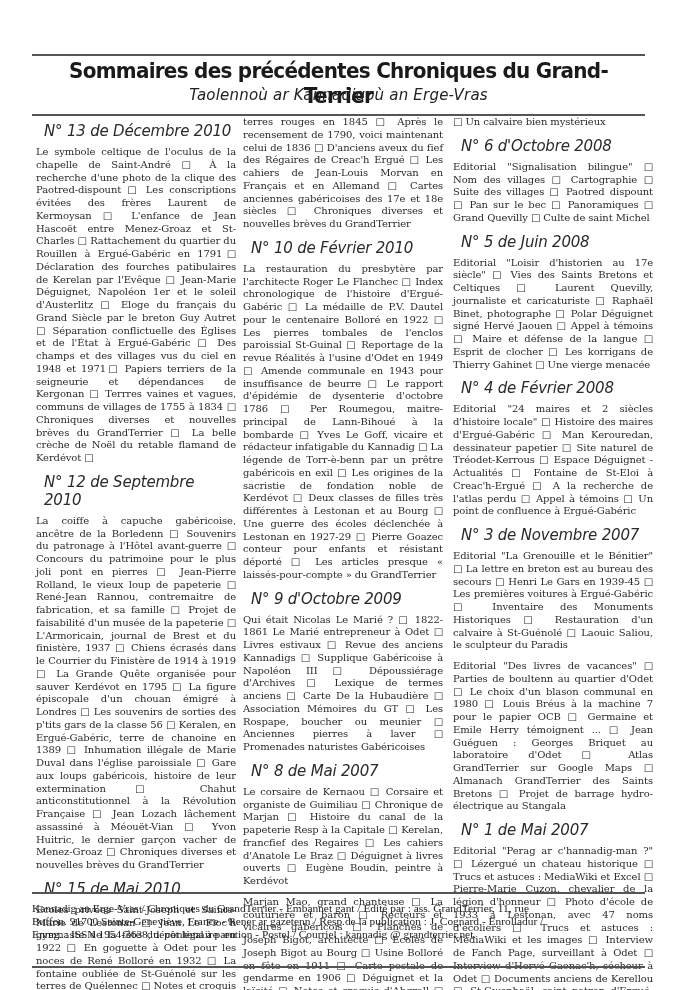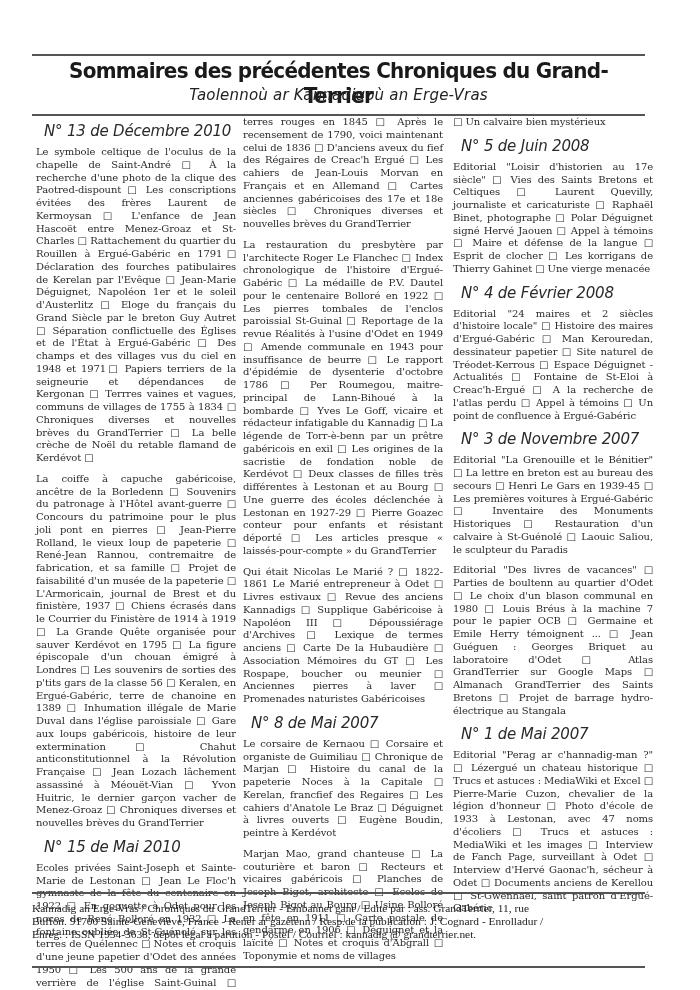--- a/index.html
+++ b/index.html
@@ -44,48 +44,55 @@
 <h1 class="title" style="margin:0;">Sommaires des précédentes Chroniques du Grand-Terrier</h1>
 <div class="subtitle">Taolennoù ar Kannadigoù an Erge-Vras</div>
 <div class="rule" id="rule-mid"></div>
 
 <div class="col" id="col1">
     <div>
       <div class="issue-head">N° 13 de Décembre 2010</div>
       <p class="issue-body">Le symbole celtique de l'oculus de la chapelle de Saint-André □ À la recherche d'une photo de la clique des Paotred-dispount □ Les conscriptions évitées des frères Laurent de Kermoysan □ L'enfance de Jean Hascoët entre Menez-Groaz et St-Charles □ Rattachement du quartier du Rouillen à Ergué-Gabéric en 1791□ Déclaration des fourches patibulaires de Kerelan par l'Evêque □ Jean-Marie Déguignet, Napoléon 1er et le soleil d'Austerlitz □ Eloge du français du Grand Siècle par le breton Guy Autret □ Séparation conflictuelle des Églises et de l'État à Ergué-Gabéric □ Des champs et des villages vus du ciel en 1948 et 1971□ Papiers terriers de la seigneurie et dépendances de Kergonan □ Terrres vaines et vagues, communs de villages de 1755 à 1834 □ Chroniques diverses et nouvelles brèves du GrandTerrier □ La belle crèche de Noël du retable flamand de Kerdévot □</p>
     </div>
     <div>
+      <div class="issue-head">N° 12 de Septembre 2010</div>
       <p class="issue-body">La coiffe à capuche gabéricoise, ancêtre de la Borledenn □ Souvenirs du patronage à l'Hôtel avant-guerre □ Concours du patrimoine pour le plus joli pont en pierres □ Jean-Pierre Rolland, le vieux loup de papeterie □ René-Jean Rannou, contremaitre de fabrication, et sa famille □ Projet de faisabilité d'un musée de la papeterie □ L'Armoricain, journal de Brest et du finistère, 1937 □ Chiens écrasés dans le Courrier du Finistère de 1914 à 1919 □ La Grande Quête organisée pour sauver Kerdévot en 1795 □ La figure épiscopale d'un chouan émigré à Londres □ Les souvenirs de sorties des p'tits gars de la classe 56 □ Keralen, en Ergué-Gabéric, terre de chanoine en 1389 □ Inhumation illégale de Marie Duval dans l'église paroissiale □ Gare aux loups gabéricois, histoire de leur extermination □ Chahut anticonstitutionnel à la Révolution Française □ Jean Lozach lâchement assassiné à Méouët-Vian □ Yvon Huitric, le dernier garçon vacher de Menez-Groaz □ Chroniques diverses et nouvelles brèves du GrandTerrier</p>
     </div>
     <div>
       <div class="issue-head">N° 15 de Mai 2010</div>
       <p class="issue-body">Ecoles privées Saint-Joseph et Sainte-Marie de Lestonan □ Jean Le Floc'h gymnaste de la fête du centenaire en 1922 □ En goguette à Odet pour les noces de René Bolloré en 1932 □ La fontaine oubliée de St-Guénolé sur les terres de Quélennec □ Notes et croquis d'une jeune papetier d'Odet des années 1950 □ Les 500 ans de la grande verrière de l'église Saint-Guinal □ Classe de fille à l'école Notre-Dame de Kerdévot en 1948 □ Des élections municipales houleuses et contestées en 1881 □ La mort subite des pommes de</p>
     </div>
   </div>
 <div class="col" id="col2">
     <div>
       <p class="issue-body">terres rouges en 1845 □ Après le recensement de 1790, voici maintenant celui de 1836 □ D'anciens aveux du fief des Régaires de Creac'h Ergué □ Les cahiers de Jean-Louis Morvan en Français et en Allemand □ Cartes anciennes gabéricoises des 17e et 18e siècles □ Chroniques diverses et nouvelles brèves du GrandTerrier</p>
     </div>
     <div>
+      <div class="issue-head">N° 10 de Février 2010</div>
       <p class="issue-body">La restauration du presbytère par l'architecte Roger Le Flanchec □ Index chronologique de l'histoire d'Ergué-Gabéric □ La médaille de P.V. Dautel pour le centenaire Bolloré en 1922 □ Les pierres tombales de l'enclos paroissial St-Guinal □ Reportage de la revue Réalités à l'usine d'Odet en 1949 □ Amende communale en 1943 pour insuffisance de beurre □ Le rapport d'épidémie de dysenterie d'octobre 1786 □ Per Roumegou, maitre-principal de Lann-Bihoué à la bombarde □ Yves Le Goff, vicaire et rédacteur infatigable du Kannadig □ La légende de Torr-è-benn par un prêtre gabéricois en exil □ Les origines de la sacristie de fondation noble de Kerdévot □ Deux classes de filles très différentes à Lestonan et au Bourg □ Une guerre des écoles déclenchée à Lestonan en 1927-29 □ Pierre Goazec conteur pour enfants et résistant déporté □ Les articles presque « laissés-pour-compte » du GrandTerrier</p>
     </div>
     <div>
+      <div class="issue-head">N° 9 d'Octobre 2009</div>
       <p class="issue-body">Qui était Nicolas Le Marié ? □ 1822-1861 Le Marié entrepreneur à Odet □ Livres estivaux □ Revue des anciens Kannadigs □ Supplique Gabéricoise à Napoléon III □ Dépoussiérage d'Archives □ Lexique de termes anciens □ Carte De la Hubaudière □ Association Mémoires du GT □ Les Rospape, boucher ou meunier □ Anciennes pierres à laver □ Promenades naturistes Gabéricoises</p>
     </div>
     <div>
       <div class="issue-head">N° 8 de Mai 2007</div>
-      <p class="issue-body">Le corsaire de Kernaou □ Corsaire et organiste de Guimiliau □ Chronique de Marjan □ Histoire du canal de la papeterie Noces à la Capitale □ Kerelan, francfief des Regaires □ Les cahiers d'Anatole Le Braz □ Déguignet à livres ouverts □ Eugène Boudin, peintre à Kerdévot</p>
+      <p class="issue-body">Le corsaire de Kernaou □ Corsaire et organiste de Guimiliau □ Chronique de Marjan □ Histoire du canal de la papeterie Resp à la Capitale □ Kerelan, francfief des Regaires □ Les cahiers d'Anatole Le Braz □ Déguignet à livres ouverts □ Eugène Boudin, peintre à Kerdévot</p>
     </div>
     <div>
       <p class="issue-body">Marjan Mao, grand chanteuse □ La couturière et baron □ Recteurs et vicaires gabéricois □ Planches de Joseph Bigot, architecte □ Ecoles de Joseph Bigot au Bourg □ Usine Bolloré en fête en 1911 □ Carte postale de gendarme en 1906 □ Déguignet et la laïcité □ Notes et croquis d'Abgrall □ Toponymie et noms de villages</p>
     </div>
   </div>
 <div class="col" id="col3">
     <div>
       <p class="issue-body">□ Un calvaire bien mystérieux</p>
+    </div>
+    <div>
+      <div class="issue-head">N° 6 d'Octobre 2008</div>
+      <p class="issue-body">Editorial "Signalisation bilingue" □ Nom des villages □ Cartographie □ Suite des villages □ Paotred dispount □ Pan sur le bec □ Panoramiques □ Grand Quevilly □ Culte de saint Michel</p>
     </div>
     <div>
       <div class="issue-head">N° 5 de Juin 2008</div>
       <p class="issue-body">Editorial "Loisir d'historien au 17e siècle" □ Vies des Saints Bretons et Celtiques □ Laurent Quevilly, journaliste et caricaturiste □ Raphaël Binet, photographe □ Polar Déguignet signé Hervé Jaouen □ Appel à témoins □ Maire et défense de la langue □ Esprit de clocher □ Les korrigans de Thierry Gahinet □ Une vierge menacée</p>
     </div>
     <div>
       <div class="issue-head">N° 4 de Février 2008</div>
       <p class="issue-body">Editorial "24 maires et 2 siècles d'histoire locale" □ Histoire des maires d'Ergué-Gabéric □ Man Kerouredan, dessinateur papetier □ Site naturel de Tréodet-Kerrous □ Espace Déguignet - Actualités □ Fontaine de St-Eloi à Creac'h-Ergué □ A la recherche de l'atlas perdu □ Appel à témoins □ Un point de confluence à Ergué-Gabéric</p>
     </div>
     <div>

